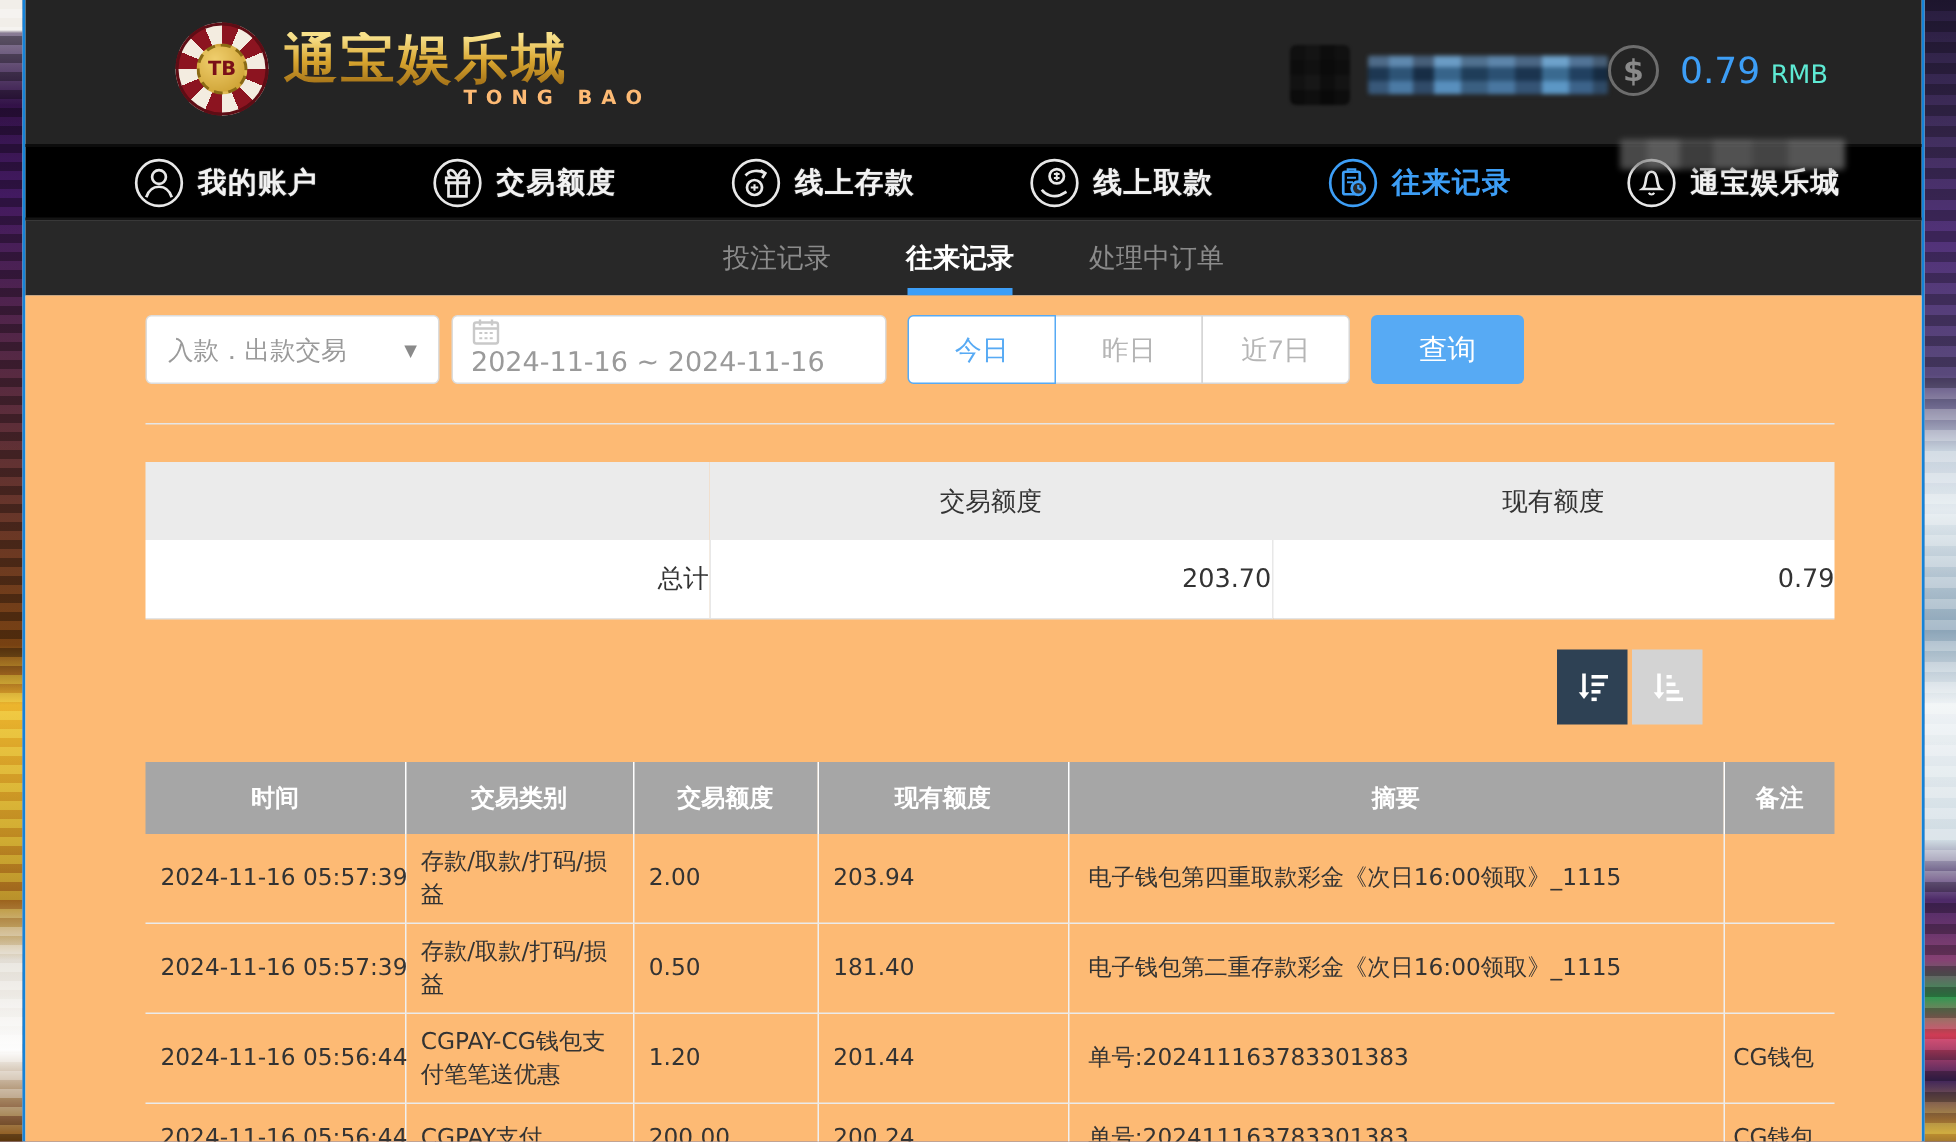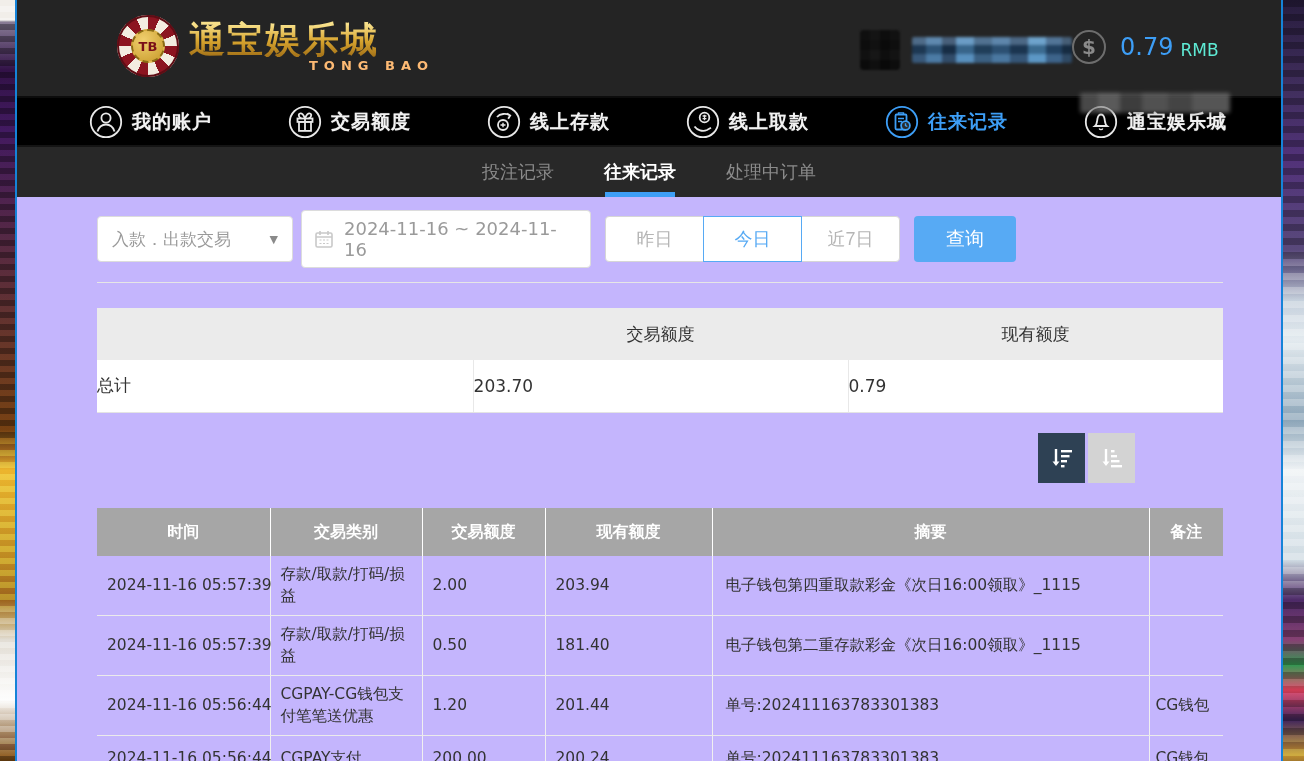--- a/index.html
+++ b/index.html
@@ -79,45 +79,45 @@
     opacity:.65; filter:blur(2px); border-radius:2px; }
 
   
   .tabbar { height:50px; background:#282828; display:flex; justify-content:center; align-items:stretch; gap:42px; }
   .tab { display:flex; align-items:center; font-size:18px; color:#8b8b8b; cursor:pointer; position:relative; padding:0 4px; }
   .tab.active { color:#ffffff; font-weight:bold; }
   .tab.active::after { content:""; position:absolute; left:50%; transform:translateX(-50%);
     bottom:0; width:70px; height:5px; background:#3d9ef6; }
 
   
-  .content { position:relative; height:564px; background:#c4b5fd; }
+  .content { position:relative; height:564px; background:#fdba74; }
 
   .filter-row { position:absolute; left:80px; top:13px; display:flex; align-items:center; }
   .select-box { width:196px; height:46px; border:1px solid #dcdcdc; border-radius:4px;
     display:flex; align-items:center; padding:0 14px; color:#9a9a9a; font-size:17px; cursor:pointer; background:#fff; }
   .select-box .caret { margin-left:auto; font-size:11px; color:#8a8a8a; }
-  .date-box { width:290px; height:58px; border:1px solid #dcdcdc; border-radius:4px; margin-left:8px;
-    display:flex; align-items:center; padding:0 12px; color:#9a9a9a; font-size:18px; cursor:pointer; background:#fff; }
+  .date-box { width:290px; height:46px; border:1px solid #dcdcdc; border-radius:4px; margin-left:8px;
+    display:flex; align-items:flex-start; padding:0 12px; color:#9a9a9a; font-size:18px; cursor:pointer; background:#fff;flex-direction:column; }
   .cal-ico { width:20px; height:20px; margin-right:10px; flex:0 0 auto; }
   .btn-group { display:flex; margin-left:14px; }
   .qbtn { width:99px; height:46px; border:1px solid #d6d6d6; background:#fff; color:#b5b5b5;
     font-size:18px; display:flex; align-items:center; justify-content:center; cursor:pointer; margin-left:-1px; }
   .qbtn:first-child { border-radius:4px 0 0 4px; margin-left:0; }
   .qbtn:last-child { border-radius:0 4px 4px 0; }
   .qbtn.active { border:1px solid #57aaf4; color:#57aaf4; position:relative; z-index:2; }
   .search-btn { width:102px; height:46px; background:#57aaf4; border:none; border-radius:4px; margin-left:14px;
     color:#fff; font-size:19px; display:flex; align-items:center; justify-content:center; cursor:pointer; }
 
   .divider { position:absolute; left:80px; top:85px; width:1126px; height:0; border-top:1px solid #e6e6e6; }
 
   
   .summary { position:absolute; left:80px; top:111px; width:1126px; }
   .summary table { width:100%; border-collapse:collapse; table-layout:fixed; }
   .summary thead td { background:#ebebeb; height:52px; text-align:center; font-size:17px; color:#333; }
-  .summary tbody td { background:#fff; height:52px; text-align:left; font-size:17px; color:#333;
+  .summary tbody td { background:#fff; height:52px; text-align:right; font-size:17px; color:#333;
     border-bottom:1px solid #e4e4e4; }
   .summary tbody td + td { border-left:1px solid #e8e8e8; }
 
   
   .sort-box { position:absolute; left:1021px; top:236px; display:flex; }
   .sort-btn { width:47px; height:50px; display:flex; align-items:center; justify-content:center; cursor:pointer; }
   .sort-btn.desc { background:#2e4154; }
   .sort-btn.asc { background:#d3d3d3; margin-left:3px; }
 
   
@@ -237,22 +237,22 @@
       </div>
       <div class="date-box">
         <svg class="cal-ico" viewBox="0 0 20 20" fill="none" stroke="#c9c9c9" stroke-width="1.6">
           <rect x="2" y="4" width="16" height="14" rx="1.5"></rect>
           <path d="M2 8h16M6 2v4M14 2v4"></path>
           <path d="M5.5 11h2M9 11h2M12.5 11h2M5.5 14.5h2M9 14.5h2M12.5 14.5h2" stroke-width="1.2"></path>
         </svg>
         <span>2024-11-16 ~ 2024-11-16</span>
       </div>
       <div class="btn-group">
+        <button class="qbtn active">今日</button>
         <button class="qbtn">昨日</button>
-        <button class="qbtn active">今日</button>
         <button class="qbtn">近7日</button>
       </div>
       <button class="search-btn">查询</button>
     </div>
 
     <div class="divider"></div>
 
     <div class="summary">
       <table>
         <colgroup>

